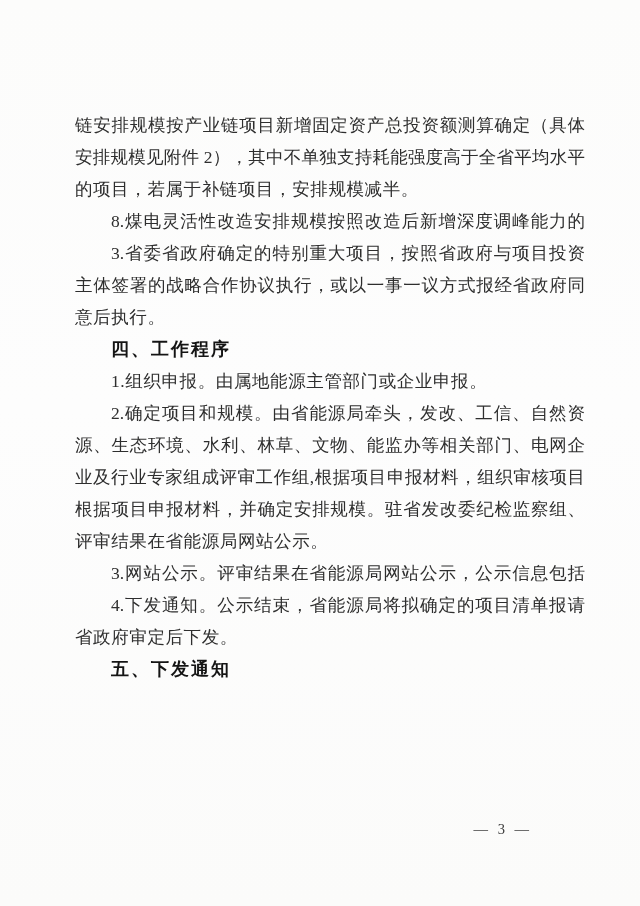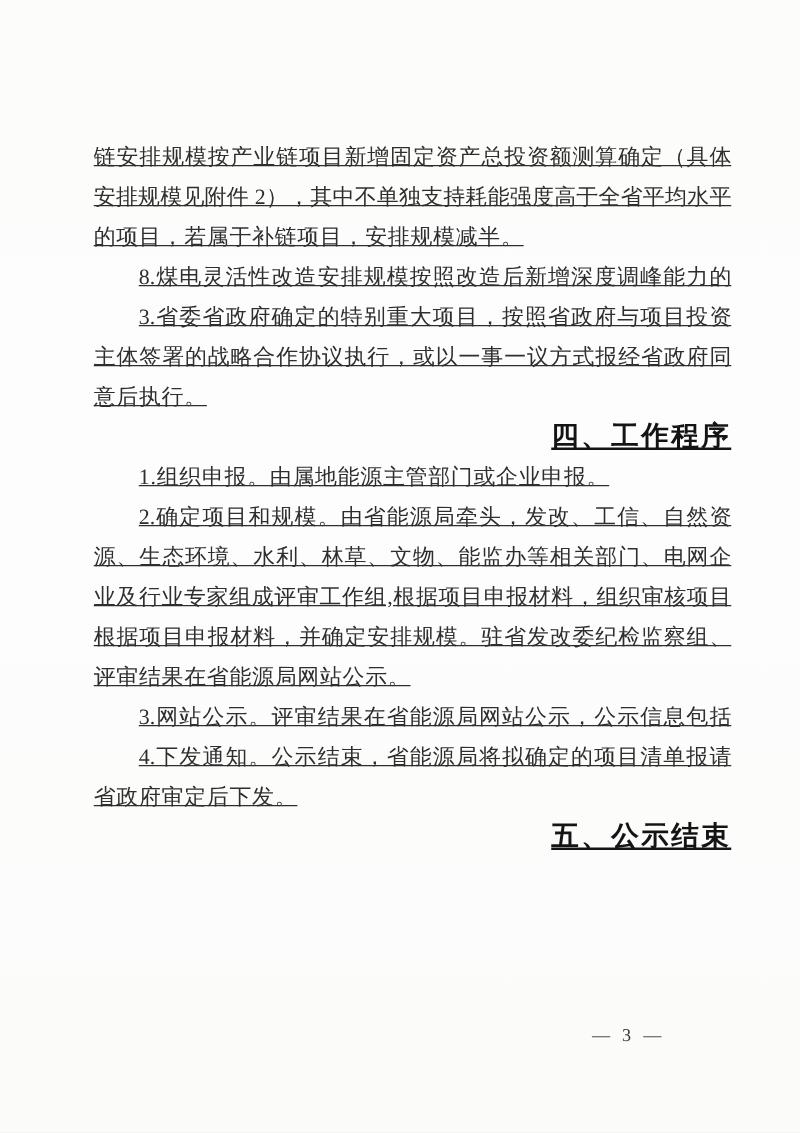--- a/index.html
+++ b/index.html
@@ -26,38 +26,36 @@
     width: 510px;
     color: #2e2e2e;
     font-size: 17.5px;
   }
   .line {
     height: 32px;
     line-height: 32px;
     letter-spacing: 0.6px;
     white-space: normal;
     text-align: left;
-    text-decoration: underline;
   }
   .line.full {
     text-align: justify;
     text-align-last: justify;
     letter-spacing: 0;
   }
   .line.indent {
     text-indent: 36px;
   }
   .line.heading {
     font-family: "Liberation Sans", sans-serif;
     font-weight: 700;
     color: #141414;
-    font-size: 22px;
+    font-size: 18px;
     letter-spacing: 2px;
     text-indent: 36px;
-    text-align: right;
   }
   .pagefoot {
     position: absolute;
     top: 817px;
     right: 108px;
     height: 24px;
     line-height: 24px;
     font-size: 14.5px;
     color: #3a3a3a;
     letter-spacing: 3px;
@@ -79,19 +77,19 @@
     <div class="line heading">四、工作程序</div>
     <div class="line indent">1.组织申报。由属地能源主管部门或企业申报。</div>
     <div class="line full indent">2.确定项目和规模。由省能源局牵头，发改、工信、自然资</div>
     <div class="line full">源、生态环境、水利、林草、文物、能监办等相关部门、电网企</div>
     <div class="line full">业及行业专家组成评审工作组,根据项目申报材料，组织审核项目</div>
     <div class="line full">根据项目申报材料，并确定安排规模。驻省发改委纪检监察组、</div>
     <div class="line">评审结果在省能源局网站公示。</div>
     <div class="line full indent">3.网站公示。评审结果在省能源局网站公示，公示信息包括</div>
     <div class="line full indent">4.下发通知。公示结束，省能源局将拟确定的项目清单报请</div>
     <div class="line">省政府审定后下发。</div>
-    <div class="line heading">五、公示结束</div>
+    <div class="line heading">五、下发通知</div>
   </main>
 
   <footer class="pagefoot">
     <span>— 3 —</span>
   </footer>
 </div>
 
 </body></html>

